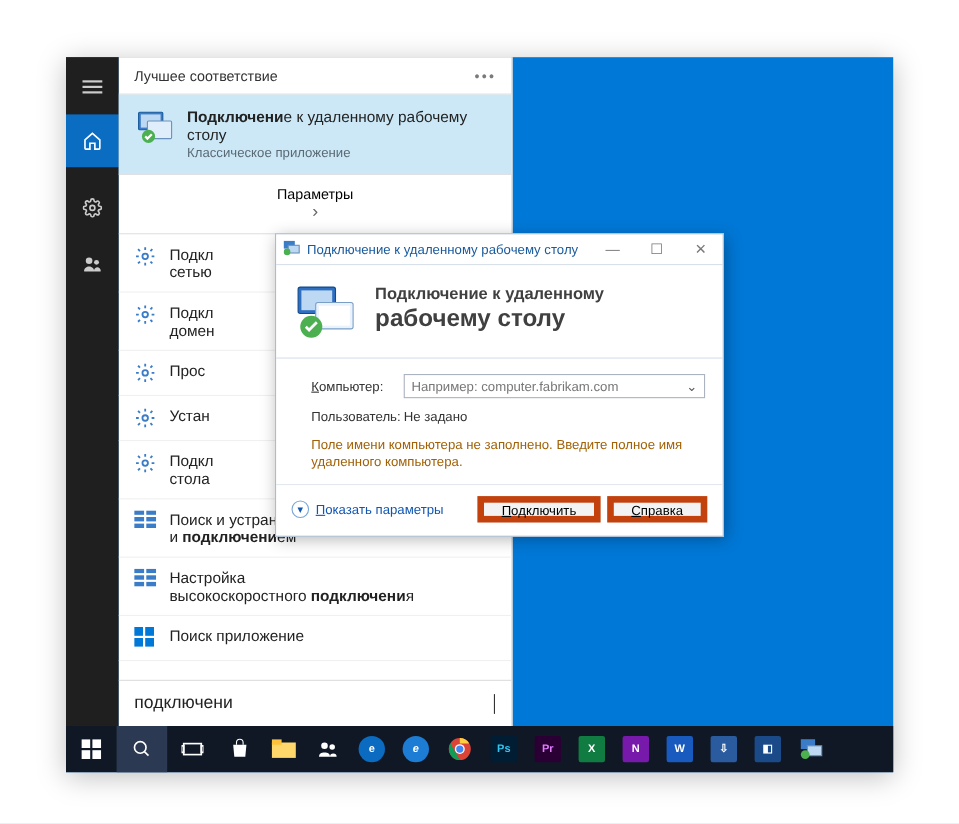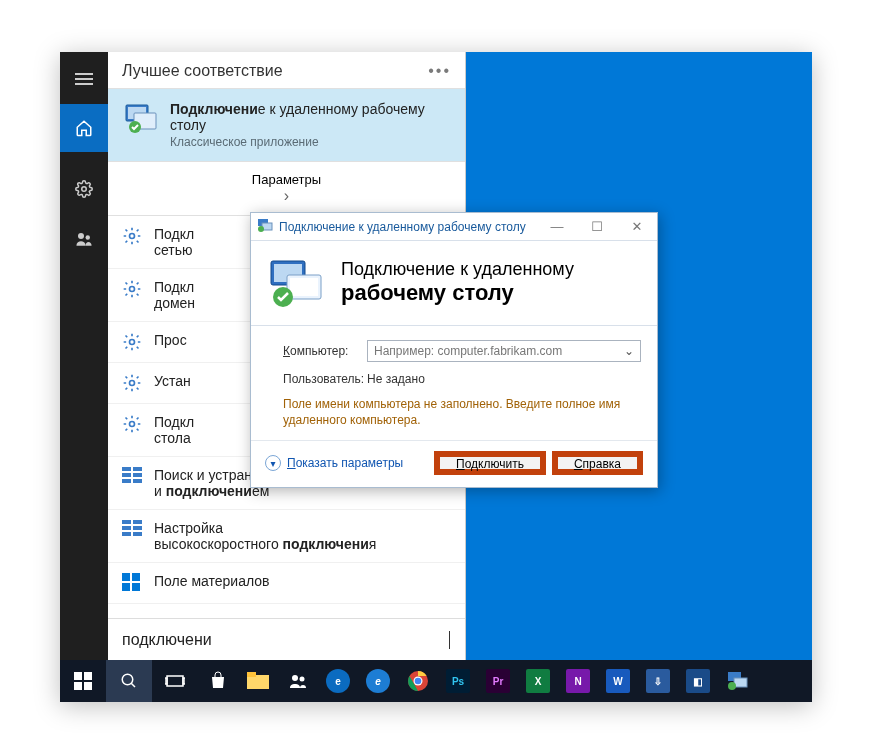--- a/index.html
+++ b/index.html
@@ -31,21 +31,21 @@
   margin-top: 16px; background: #0a6dc2; width: 48px; height: 48px;
   display: flex; align-items: center; justify-content: center; color: #fff;
 }
 
 .startpanel {
   position: absolute; left: 48px; top: 0; bottom: 42px;
   width: 358px; background: #fff;
   border-right: 1px solid #ccc;
 }
 .section-header {
-  font-size: 16px; color: #333;
+  font-size: 13px; color: #333;
   padding: 10px 14px 8px 14px;
   border-bottom: 1px solid #e0e0e0;
   display: flex; justify-content: space-between; align-items: center;
 }
 .dots { color: #7a7a7a; letter-spacing: 2px; }
 .best-match {
   display: flex; gap: 12px; padding: 12px 14px;
   background: #cce8f6; border-bottom: 1px solid #e0e0e0;
   cursor: pointer;
 }
@@ -102,22 +102,22 @@
   border-bottom: 1px solid #d8e0ea;
 }
 .rdp-title .ticon { margin-right: 6px; }
 .rdp-title .spacer { flex: 1; }
 .rdp-title .wbtn { width: 40px; text-align: center; color: #777; cursor: pointer; font-size: 13px; }
 .rdp-header {
   display: flex; gap: 14px; padding: 18px 16px 16px 16px;
   border-bottom: 1px solid #d8e0ea;
 }
 .rdp-header .bigicon { width: 60px; height: 50px; flex: none; }
-.rdp-header .htxt1 { font-size: 18px; color: #000000; }
-.rdp-header .htxt2 { font-size: 22px; color: #000000; font-weight: bold; }
+.rdp-header .htxt1 { font-size: 15px; color: #404040; font-weight: bold; }
+.rdp-header .htxt2 { font-size: 22px; color: #404040; font-weight: bold; }
 .rdp-body { padding: 14px 16px 12px 32px; font-size: 12px; color: #333; }
 .rdp-row { display: flex; align-items: center; margin-bottom: 10px; }
 .rdp-row label { width: 84px; }
 .rdp-row select, .rdp-row .combo {
   flex: 1; height: 22px; border: 1px solid #aab3bf;
   font-size: 12px; color: #777; padding: 0 6px; background: #fff;
 }
 .rdp-msg { color: #a16207; line-height: 1.35; margin-top: 4px; }
 .rdp-footer {
   display: flex; align-items: center; padding: 10px 14px 12px 14px;
@@ -270,21 +270,21 @@
           </div>
         </div>
         <div class="result">
           <div class="ricon"><svg width="18" height="18" viewBox="0 0 18 18" fill="#0078d7">
               <rect x="0" y="0" width="8" height="8"></rect>
               <rect x="10" y="0" width="8" height="8"></rect>
               <rect x="0" y="10" width="8" height="8"></rect>
               <rect x="10" y="10" width="8" height="8"></rect>
             </svg></div>
           <div>
-            <div>Поле материалов</div>
+            <div>Поиск приложение</div>
           </div>
         </div>
       </div>
 
     <div class="searchbox">
       <input type="text" value="подключени" style="">
       <span style="border-left:1px solid #333;height:18px;margin-left:-2px"></span>
     </div>
   </div>
 

